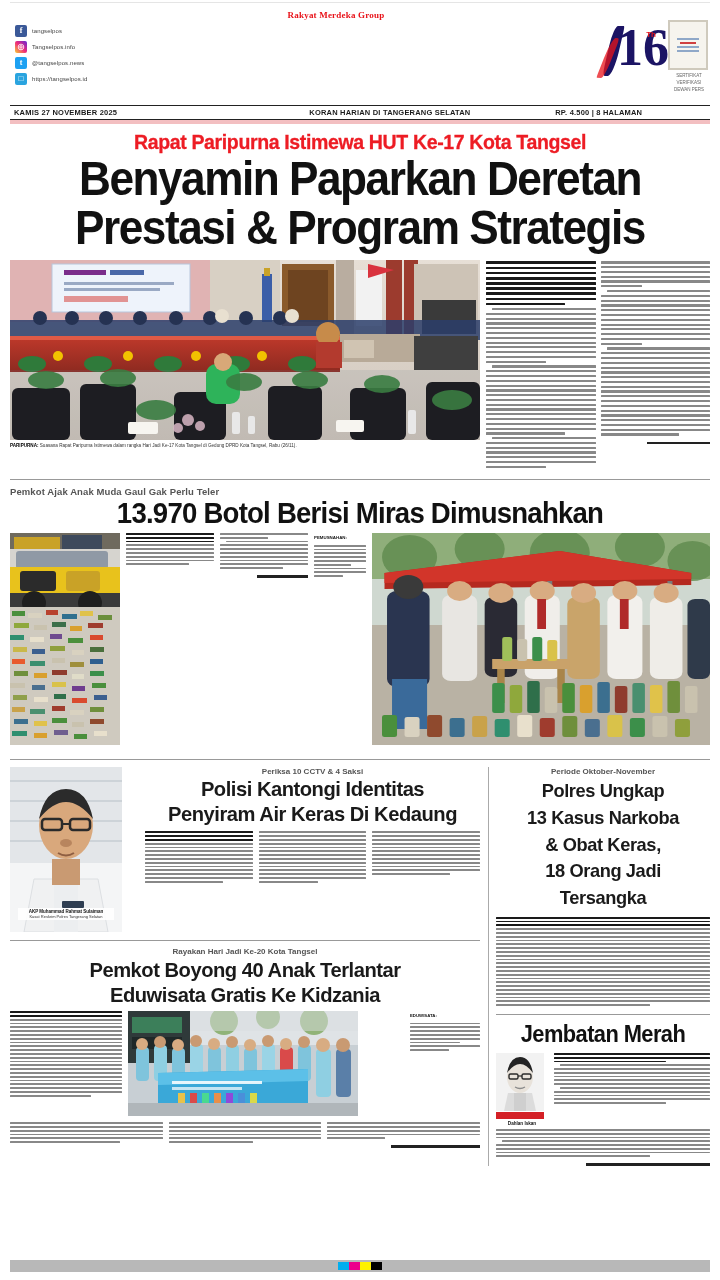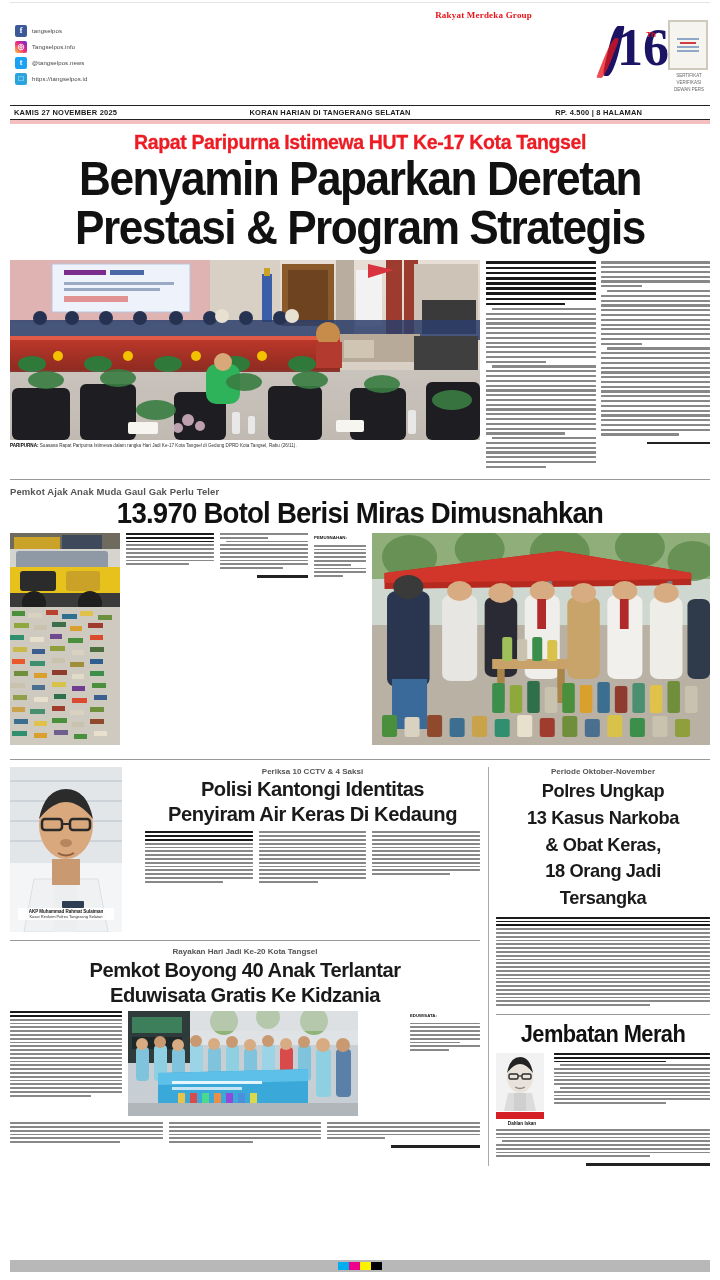--- a/index.html
+++ b/index.html
@@ -77,21 +77,21 @@
     color: #e8131a;
     letter-spacing: -1px;
     line-height: 0.95;
     text-shadow: 0.5px 0.5px 0 #c00;
   }
   .logo-tag {
     font-family: "Liberation Serif", serif;
     font-size: 9px;
     font-weight: bold;
     color: #e8131a;
-    text-align: right;
+    text-align: center;
     padding-right: 28px;
     margin-top: -4px;
     letter-spacing: 0.2px;
   }
 
   .right-logos {
     width: 150px;
     display: flex;
     align-items: flex-start;
     justify-content: flex-end;
@@ -164,21 +164,21 @@
     display: flex;
     align-items: center;
     font-size: 7.5px;
     font-weight: bold;
     color: #1a1a1a;
     letter-spacing: 0.2px;
     padding: 0 4px;
     gap: 21px;
   }
   .datebar .dt { width: 33%; text-align: left; }
-  .datebar .mid { width: 34%; text-align: left; }
+  .datebar .mid { width: 34%; text-align: right; }
   .datebar .pr { width: 33%; text-align: center; }
   .pinkrule {
     height: 4px;
     background: #f3bfc1;
     margin-bottom: 6px;
   }
 
   
   .kicker-red {
     text-align: center;

